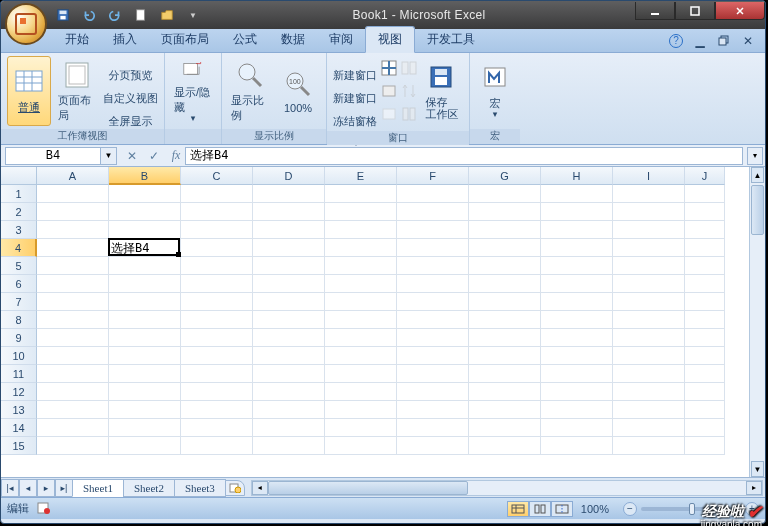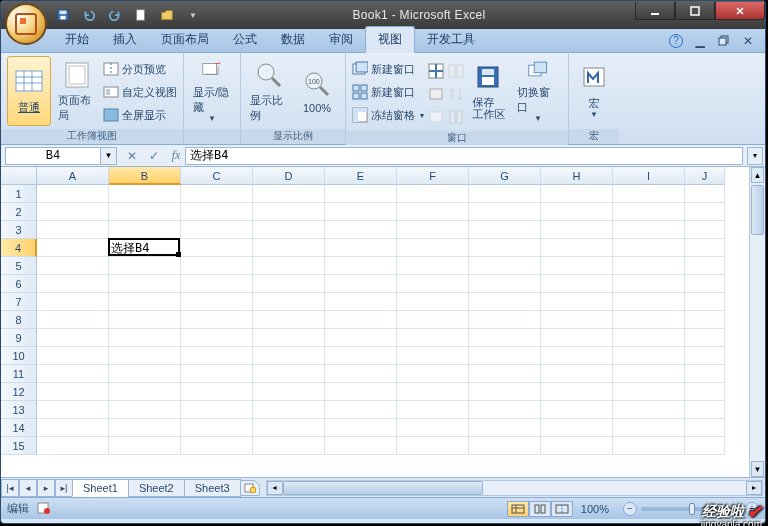--- a/index.html
+++ b/index.html
@@ -22,21 +22,21 @@
   .tab.active { background:#dbe7f5; border:1px solid #8aabd4; border-bottom:1px solid #dbe7f5; border-radius:3px 3px 0 0; margin-bottom:-1px; }
   .tab-help{ margin-left:auto; display:flex; gap:10px; padding:4px 10px; align-items:center;}
   .tab-help span{width:14px;height:14px;display:flex;align-items:center;justify-content:center;}
   .ribbon { height:92px; background:linear-gradient(#e6eef8,#cfdff0); display:flex; border-bottom:1px solid #8aabd4; }
   .group { border-right:1px solid #b5cbe4; display:flex; flex-direction:column; }
   .group-body { flex:1; display:flex; padding:3px 6px; gap:4px; align-items:flex-start;}
   .group-label { height:15px; font-size:10px; color:#41607f; text-align:center; background:#c7d8ec;}
   .bigbtn { width:44px; height:70px; display:flex; flex-direction:column; align-items:center; justify-content:center; font-size:11px; color:#2a4a6e; border:1px solid transparent; border-radius:3px; padding:2px;}
   .bigbtn.sel { background:linear-gradient(#fff3d0,#ffd87a); border-color:#d9a94a;text-decoration:underline; }
   .bigbtn .ic{ width:30px; height:30px; margin-bottom:3px;}
-  .smallrow{ display:flex; align-items:center; gap:3px; font-size:11px; color:#2a4a6e; height:22px;}
+  .smallrow{ display:flex; align-items:center; gap:10px; font-size:11px; color:#2a4a6e; height:22px;flex-direction:column;}
   .smallrow .ic{width:16px;height:16px;}
   .vlist{display:flex;flex-direction:column;gap:1px;padding-top:2px;}
   .drop-arr::after{content:"▾";font-size:9px;color:#2a4a6e;margin-top:-2px;}
   .namebar{height:22px;background:#e6eef8;border-bottom:1px solid #9cb6d5;display:flex;align-items:center;font-size:12px;}
   .namebox{width:96px;height:18px;margin-left:4px;background:#fff;border:1px solid #9cb6d5;display:flex;align-items:center;justify-content:center;font-family:"Courier New",monospace;font-size:12px;}
   .namedrop{width:16px;height:18px;background:#e6eef8;border:1px solid #9cb6d5;border-left:none;display:flex;align-items:center;justify-content:center;font-size:8px;}
   .fxarea{display:flex;align-items:center;margin-left:6px;gap:4px;}
   .fxbtn{width:18px;height:16px;display:flex;align-items:center;justify-content:center;color:#6080a0;}
   .formula{flex:1;height:18px;background:#fff;border:1px solid #9cb6d5;margin-right:4px;padding-left:4px;font-size:12px;display:flex;align-items:center;font-family:"SimSun",monospace;}
   .fexpand{width:16px;height:18px;border:1px solid #9cb6d5;background:#e6eef8;margin-right:2px;display:flex;align-items:center;justify-content:center;font-size:8px;}
@@ -51,21 +51,21 @@
   .cells{position:absolute;top:18px;left:36px;right:16px;bottom:0;}
   .row{display:flex;height:18px;}
   .cell{height:18px;border-right:1px solid #d9e2ed;border-bottom:1px solid #d9e2ed;font-size:12px;font-family:"SimSun",monospace;padding-left:2px;line-height:18px;overflow:visible;white-space:nowrap;}
   .activecell{position:absolute;border:2px solid #000;pointer-events:none;}
   .activecell::after{content:"";position:absolute;right:-3px;bottom:-3px;width:5px;height:5px;background:#000;}
   .vscroll{position:absolute;top:0;right:0;width:16px;bottom:0;background:#e6eef8;border-left:1px solid #b2c8df;}
   .vscroll .thumb{position:absolute;top:18px;left:1px;right:1px;height:50px;background:linear-gradient(90deg,#dce8f5,#b9cfe7);border:1px solid #9bb5d1;border-radius:2px;}
   .vscroll .arr{position:absolute;left:1px;right:1px;height:16px;background:#dce8f5;border:1px solid #9bb5d1;display:flex;align-items:center;justify-content:center;font-size:8px;}
   .sheetbar{height:20px;background:#dbe7f5;border-top:1px solid #9cb6d5;display:flex;align-items:center;font-size:11px;}
   .navbtn{width:18px;height:18px;border:1px solid #9cb6d5;background:#e6eef8;display:flex;align-items:center;justify-content:center;font-size:9px;color:#2a4a6e;}
-  .sheettab{height:18px;padding:0 10px;border:1px solid #9cb6d5;background:#e6eef8;line-height:16px;color:#2a4a6e;margin-left:-1px;}
+  .sheettab{height:18px;padding:0 10px;border:1px solid #9cb6d5;background:#e6eef8;line-height:16px;color:#2a4a6e;margin-left:-1px;font-family:Liberation Serif, serif;}
   .sheettab.active{background:#fff;border-bottom-color:#fff;font-weight:normal;}
   .newsheet{width:20px;height:16px;background:#e6eef8;border:1px solid #9cb6d5;border-radius:0 8px 0 0;margin-left:-1px;display:flex;align-items:center;justify-content:center;}
   .hscroll{flex:1;height:16px;margin-left:6px;background:#e6eef8;border:1px solid #b2c8df;position:relative;margin-right:2px;}
   .hscroll .thumb{position:absolute;left:16px;top:0;bottom:0;width:200px;background:linear-gradient(#dce8f5,#b9cfe7);border:1px solid #9bb5d1;border-radius:2px;}
   .hscroll .arr{position:absolute;top:0;bottom:0;width:16px;background:#dce8f5;border:1px solid #9bb5d1;display:flex;align-items:center;justify-content:center;font-size:8px;}
   .status{height:22px;background:linear-gradient(#cde0f3,#a9c6e6);border-top:1px solid #8aabd4;display:flex;align-items:center;font-size:11px;color:#2a4a6e;padding:0 6px;gap:8px;}
   .status .views{margin-left:auto;display:flex;gap:0;}
   .status .viewbtn{width:22px;height:16px;border:1px solid #8aabd4;background:#dce8f5;display:flex;align-items:center;justify-content:center;}
   .status .viewbtn.sel{background:linear-gradient(#ffe9a8,#ffcf6b);}
   .zoom{display:flex;align-items:center;gap:4px;margin-left:6px;}
@@ -309,27 +309,20 @@
         </div>
         <div class="bigbtn" style="width:42px;white-space:pre-line;line-height:12px;">
           <svg class="ic" viewBox="0 0 30 30">
               <rect x="4" y="4" width="20" height="20" fill="#3a6fb7" stroke="#244a7a"></rect>
               <rect x="8" y="6" width="12" height="6" fill="#dbe7f5"></rect>
               <rect x="8" y="14" width="12" height="8" fill="#fff"></rect>
             </svg>
           <span>保存
 工作区</span>
         </div>
-        <div class="bigbtn drop-arr" style="width:48px">
-          <svg class="ic" viewBox="0 0 30 30">
-              <rect x="3" y="8" width="16" height="14" fill="#fff" stroke="#47a"></rect>
-              <rect x="10" y="4" width="16" height="14" fill="#cfe3f7" stroke="#47a"></rect>
-            </svg>
-          <span>切换窗口</span>
-        </div>
       </div>
       <div class="group-label">窗口</div>
     </div>
 
     <div class="group" style="border-right:none">
       <div class="group-body">
         <div class="bigbtn drop-arr" style="width:38px">
           <svg class="ic" viewBox="0 0 30 30">
               <rect x="5" y="5" width="20" height="18" fill="#fff" stroke="#888"></rect>
               <path d="M9 20 L9 10 L14 16 L19 10 L19 20" fill="none" stroke="#36a" stroke-width="2"></path>

